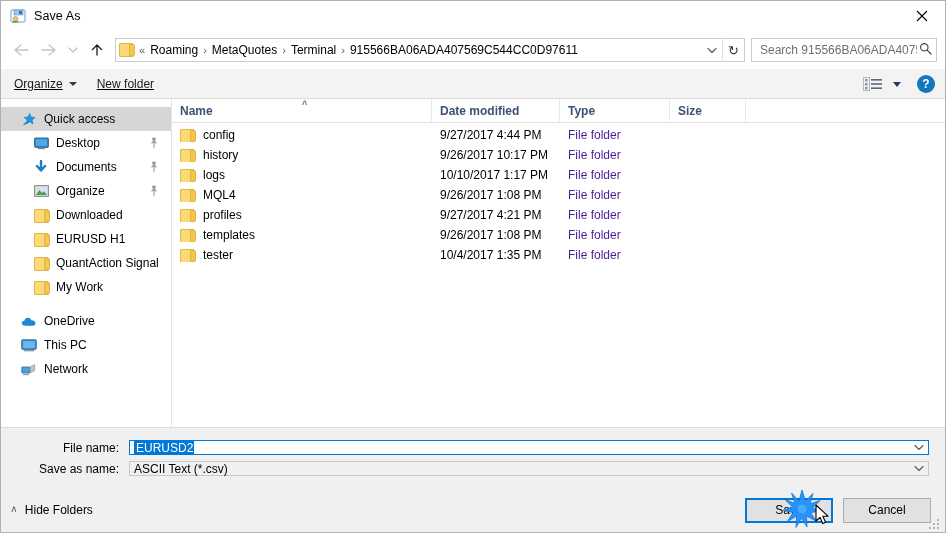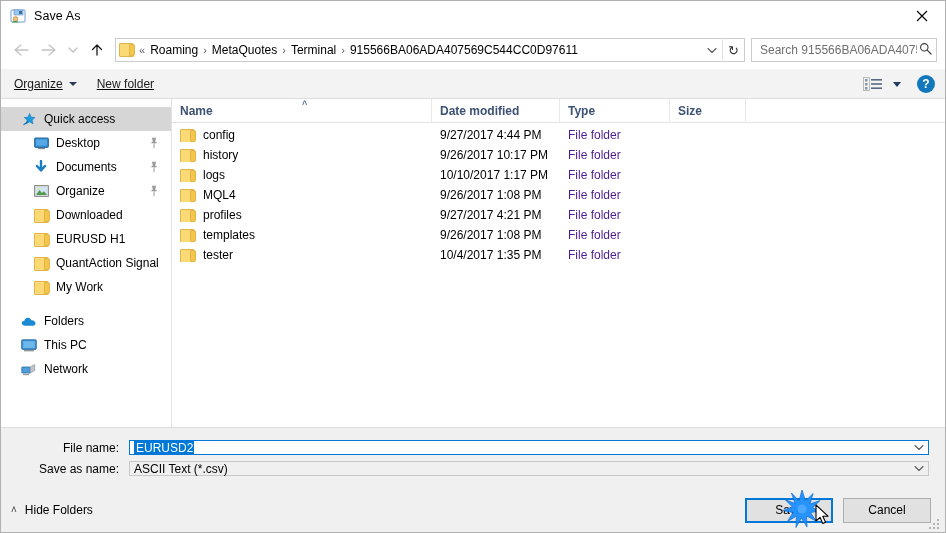--- a/index.html
+++ b/index.html
@@ -618,21 +618,21 @@
       </div>
 
       <div class="side-gap"></div>
 
       <div class="side-item">
         <span class="side-ico">
           <svg width="16" height="11" viewBox="0 0 16 11">
             <path d="M4.2 9.8 C1.9 9.8 0.6 8.4 0.8 6.8 C1 5.4 2.3 4.6 3.4 4.7 C3.7 2.9 5.3 1.6 7.2 1.8 C8.7 2 9.8 3 10.2 4.3 C12 3.9 14 5 14.4 6.8 C14.8 8.6 13.5 9.8 11.8 9.8 Z" fill="#1b8ad4"></path>
           </svg>
         </span>
-        <span class="side-label">Folders</span>
+        <span class="side-label">OneDrive</span>
       </div>
 
       <div class="side-item">
         <span class="side-ico">
           <svg width="16" height="13" viewBox="0 0 16 13">
             <rect x="0.7" y="0.8" width="14.6" height="9.6" rx="0.8" fill="#3d93d6" stroke="#2a6b9e" stroke-width="0.9"></rect>
             <rect x="2.2" y="2.2" width="11.6" height="6.8" fill="#6fb6ea"></rect>
             <rect x="3" y="11" width="10" height="1.4" fill="#9a9a9a"></rect>
           </svg>
         </span>

